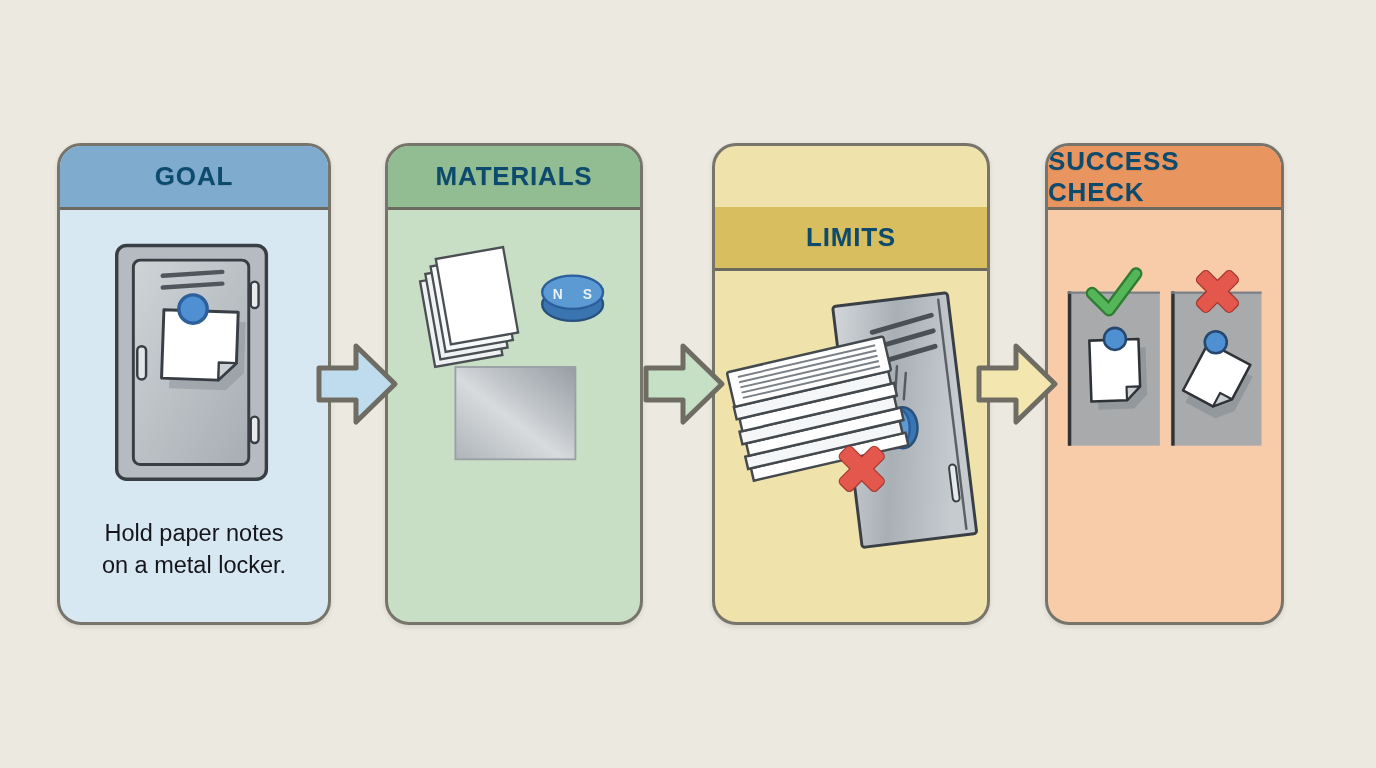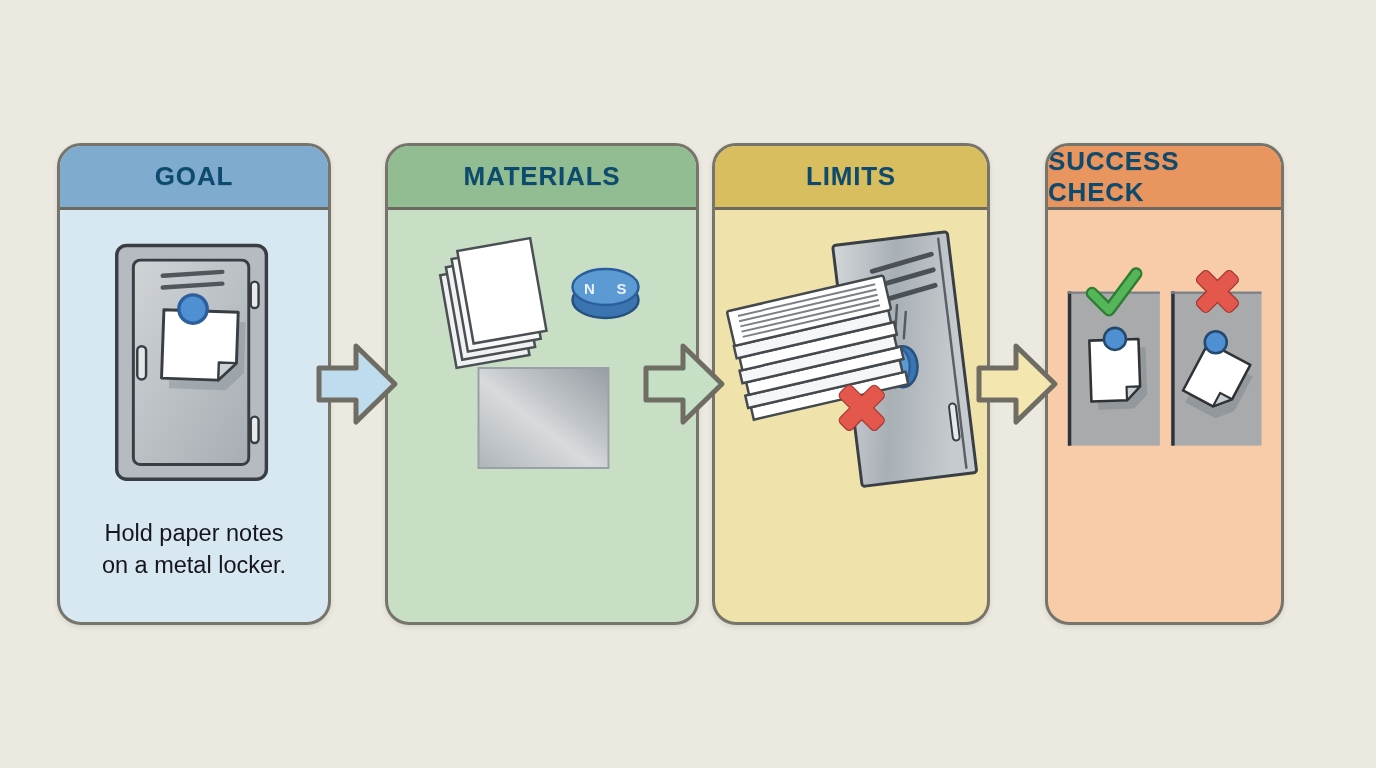--- a/index.html
+++ b/index.html
@@ -63,22 +63,22 @@
   .flow-arrow {
     position: absolute;
     top: 334px;
     width: 84px;
     height: 100px;
     z-index: 5;
   }
   .flow-arrow svg { display: block; width: 100%; height: 100%; }
 
   .panel-goal      { left: 57px;  width: 274px; }
-  .panel-materials { left: 385px; width: 314px; }
-  .panel-limits    { left: 712px; width: 278px; }
+  .panel-materials { left: 385px; width: 258px; }
+  .panel-limits    { left: 712px; width: 278px; justify-content: center; }
   .panel-success   { left: 1045px; width: 239px; }
   .arrow-0 { left: 316px; }
   .arrow-1 { left: 643px; }
   .arrow-2 { left: 976px; }
 </style>
 </head>
 <body style="background: rgb(236, 233, 224);">
 
 <div class="canvas">
 

